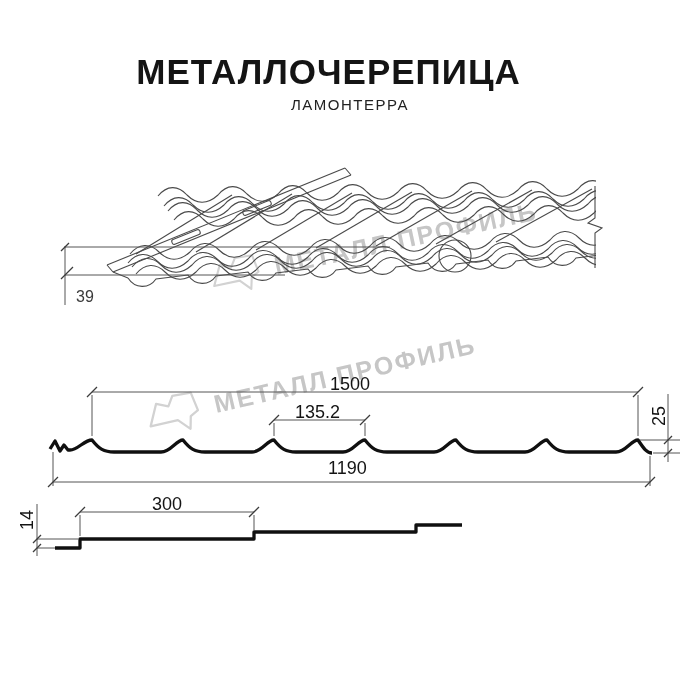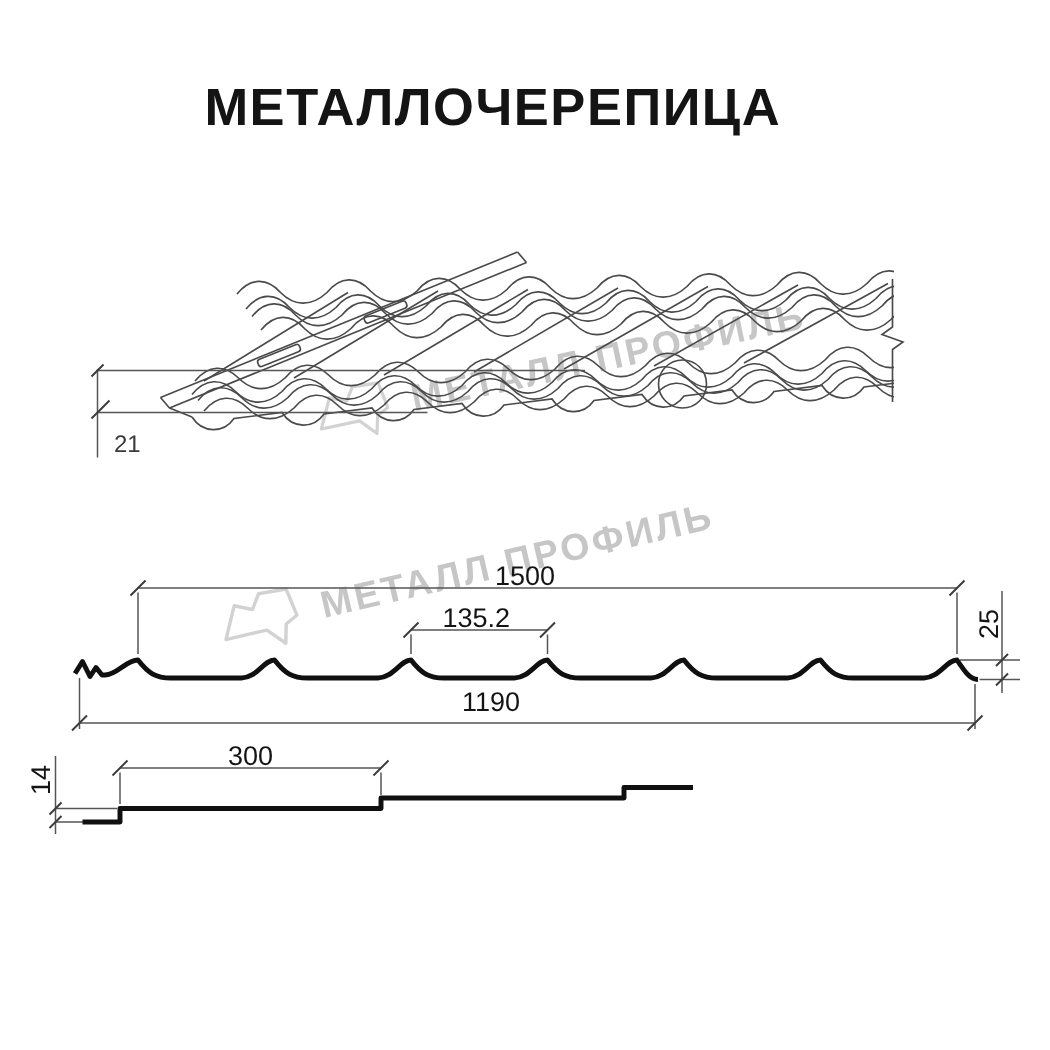--- a/index.html
+++ b/index.html
@@ -44,20 +44,21 @@
     <span>МЕТАЛЛ ПРОФИЛЬ</span>
   </div>
   <div class="wm" style="left:146px;top:399px;transform:rotate(-13deg);">
     <svg width="58" height="42" viewBox="0 0 56 40">
       <path class="wmpoly" d="M3,27 13,7 24,12 30,3 48,4 51,22 43,26 40,38 30,27 Z"></path>
     </svg>
     <span>МЕТАЛЛ ПРОФИЛЬ</span>
   </div>
 
   <div class="title">МЕТАЛЛОЧЕРЕПИЦА</div>
+  <div class="subtitle">ЛАМОНТЕРРА</div>
 
   <svg style="left:40px;top:150px;" width="580" height="170" viewBox="0 0 580 170">
 
     <path class="thin" d="M118,46 c9,-11 20,-11 29,-1 c9,9 20,10 31,0 c9,-11 20,-11 29,-1 c9,9 20,10 31,0 c9,-11 20,-11 29,-1 c9,9 20,10 31,0 c9,-11 20,-11 29,-1 c9,9 20,10 31,0 c9,-11 20,-11 29,-1 c9,9 20,10 31,0 c9,-11 20,-11 29,-1 c9,9 20,10 31,0 c9,-11 20,-11 29,-1 c9,9 20,10 31,0 c9,-11 20,-11 29,-1 c9,9 20,10 31,0"></path>
     <path class="thin" d="M124,56 c9,-11 20,-11 29,-1 c9,9 20,10 31,0 c9,-11 20,-11 29,-1 c9,9 20,10 31,0 c9,-11 20,-11 29,-1 c9,9 20,10 31,0 c9,-11 20,-11 29,-1 c9,9 20,10 31,0 c9,-11 20,-11 29,-1 c9,9 20,10 31,0 c9,-11 20,-11 29,-1 c9,9 20,10 31,0 c9,-11 20,-11 29,-1 c9,9 20,10 31,0 c9,-11 20,-11 29,-1 c9,9 20,10 31,0"></path>
     <path class="thin" d="M128,61 c9,-11 20,-11 29,-1 c9,9 20,10 31,0 c9,-11 20,-11 29,-1 c9,9 20,10 31,0 c9,-11 20,-11 29,-1 c9,9 20,10 31,0 c9,-11 20,-11 29,-1 c9,9 20,10 31,0 c9,-11 20,-11 29,-1 c9,9 20,10 31,0 c9,-11 20,-11 29,-1 c9,9 20,10 31,0 c9,-11 20,-11 29,-1 c9,9 20,10 31,0 c9,-11 20,-11 29,-1 c9,9 20,10 31,0"></path>
     <path class="thin" d="M134,70 c9,-11 20,-11 29,-1 c9,9 20,10 31,0 c9,-11 20,-11 29,-1 c9,9 20,10 31,0 c9,-11 20,-11 29,-1 c9,9 20,10 31,0 c9,-11 20,-11 29,-1 c9,9 20,10 31,0 c9,-11 20,-11 29,-1 c9,9 20,10 31,0 c9,-11 20,-11 29,-1 c9,9 20,10 31,0 c9,-11 20,-11 29,-1 c9,9 20,10 31,0 c9,-11 20,-11 29,-1 c9,9 20,10 31,0"></path>
 
     <path class="thin" d="M90,104 c9,-11 20,-11 29,-2 c9,9 20,10 31,0 c9,-11 20,-11 29,-2 c9,9 20,10 31,0 c9,-11 20,-11 29,-2 c9,9 20,10 31,0 c9,-11 20,-11 29,-2 c9,9 20,10 31,0 c9,-11 20,-11 29,-2 c9,9 20,10 31,0 c9,-11 20,-11 29,-2 c9,9 20,10 31,0 c9,-11 20,-11 29,-2 c9,9 20,10 31,0 c9,-11 20,-11 29,-2 c9,9 20,10 31,0"></path>
     <path class="thin" d="M88,113 c9,-11 20,-11 29,-2 c9,9 20,10 31,0 c9,-11 20,-11 29,-2 c9,9 20,10 31,0 c9,-11 20,-11 29,-2 c9,9 20,10 31,0 c9,-11 20,-11 29,-2 c9,9 20,10 31,0 c9,-11 20,-11 29,-2 c9,9 20,10 31,0 c9,-11 20,-11 29,-2 c9,9 20,10 31,0 c9,-11 20,-11 29,-2 c9,9 20,10 31,0 c9,-11 20,-11 29,-2 c9,9 20,10 31,0"></path>
@@ -87,21 +88,21 @@
     <circle class="thin" cx="415" cy="106" r="16"></circle>
 
     <rect class="mask" x="556" y="10" width="24" height="155"></rect>
     <polyline class="thin" points="555,36 555,68 548,73 562,78 555,83 555,118"></polyline>
 
     <line class="dimline" x1="25" y1="96" x2="25" y2="155"></line>
     <line class="dimline" x1="25" y1="97" x2="350" y2="97"></line>
     <line class="dimline" x1="25" y1="125" x2="245" y2="125"></line>
     <path class="tick" d="M21,101 L29,93 M21,129 L33,117"></path>
   </svg>
-  <span class="dimlabel small" style="left:76px;top:288px;">21</span>
+  <span class="dimlabel small" style="left:76px;top:288px;">39</span>
 
   <svg style="left:40px;top:370px;" width="650" height="122" viewBox="0 0 650 122">
 
     <line class="dimline" x1="52" y1="22" x2="598" y2="22"></line>
     <line class="dimline" x1="52" y1="25" x2="52" y2="66"></line>
     <line class="dimline" x1="598" y1="25" x2="598" y2="66"></line>
     <path class="tick" d="M47,27 L57,17 M593,27 L603,17"></path>
 
     <line class="dimline" x1="234" y1="50" x2="325" y2="50"></line>
     <line class="dimline" x1="234" y1="53" x2="234" y2="66"></line>
@@ -122,21 +123,21 @@
       c7,9 12,12 22,12 h47 c10,0 15,-12 22,-12
       c7,9 12,12 22,12 h47 c10,0 15,-12 22,-12
       c7,9 12,12 22,12 h47 c10,0 15,-12 22,-12
       c7,9 12,12 22,12 h47 c10,0 15,-12 22,-12
       c7,9 12,12 22,12 h47 c10,0 15,-12 22,-12
       c7,9 12,12 22,12 h47 c10,0 15,-12 22,-12
       c6,9 9,13 14,13"></path>
   </svg>
   <span class="dimlabel" style="left:330px;top:374px;">1500</span>
   <span class="dimlabel" style="left:295px;top:402px;">135.2</span>
-  <span class="dimlabel" style="left:308px;top:458px;">1190</span>
+  <span class="dimlabel" style="left:328px;top:458px;">1190</span>
   <div class="dimlabel rot" style="left:639px;top:403px;width:40px;height:26px;">25</div>
 
   <svg style="left:20px;top:490px;" width="460" height="82" viewBox="0 0 460 82">
 
     <line class="dimline" x1="60" y1="22" x2="234" y2="22"></line>
     <line class="dimline" x1="60" y1="25" x2="60" y2="46"></line>
     <line class="dimline" x1="234" y1="25" x2="234" y2="40"></line>
     <path class="tick" d="M55,27 L65,17 M229,27 L239,17"></path>
 
     <line class="dimline" x1="17" y1="14" x2="17" y2="66"></line>

